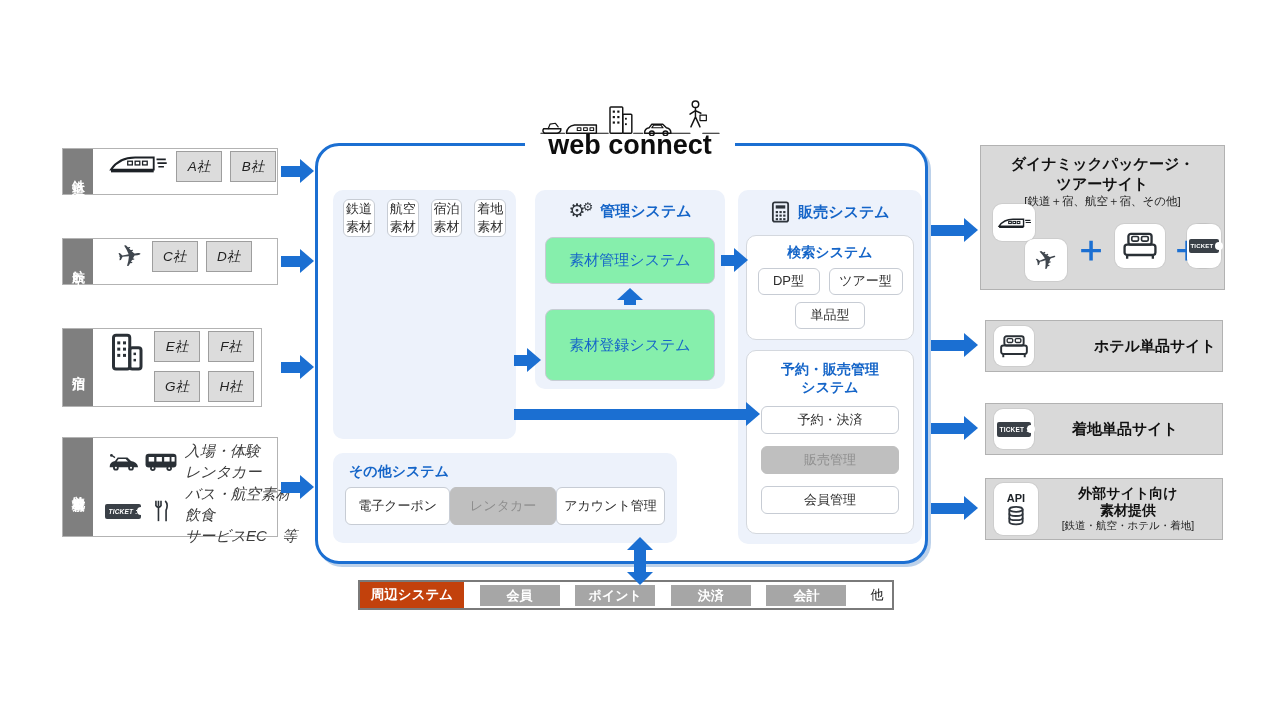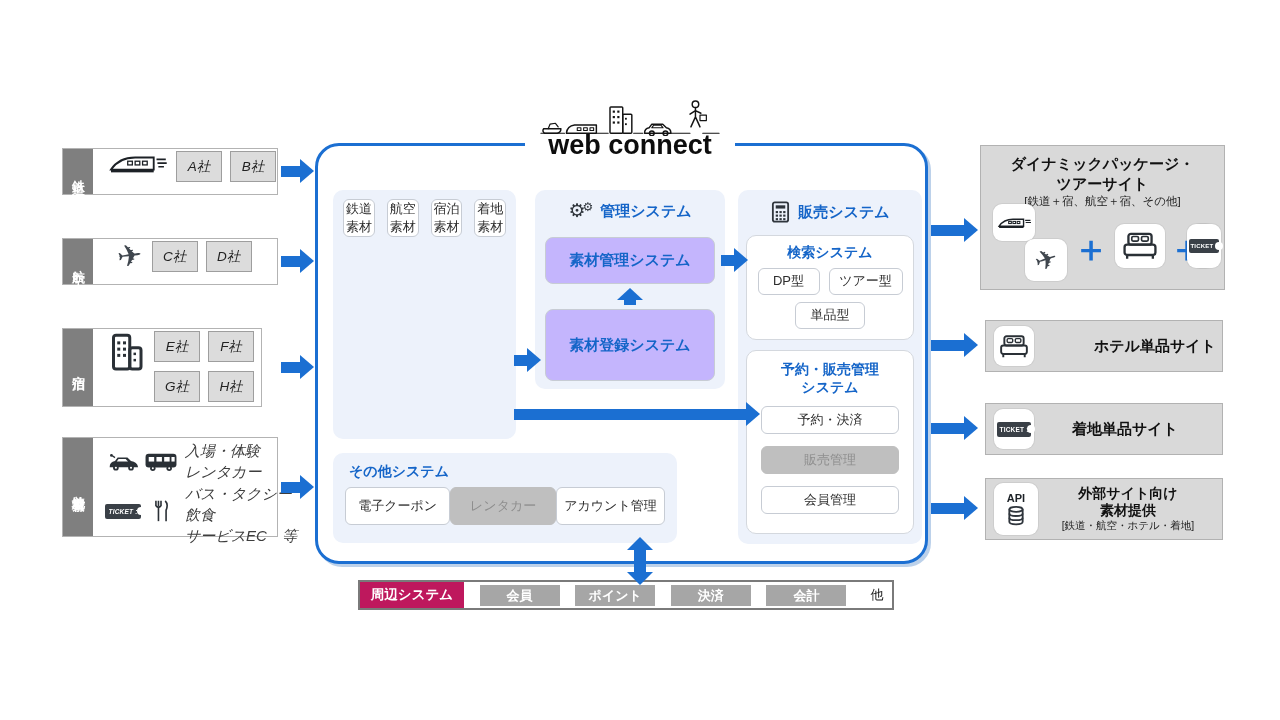--- a/index.html
+++ b/index.html
@@ -41,22 +41,22 @@
     border:3px solid var(--blue); border-radius:24px; background:#fff;
     box-shadow:3px 3px 0 rgba(16,90,180,0.28);}
   .logo{position:absolute; left:525px; top:96px; width:210px; height:64px; background:#fff; z-index:3; text-align:center;}
   .logo-text{font-weight:bold; font-size:27px; color:#0d0d0d; letter-spacing:0; line-height:1; margin-top:-4px;}
 
   .section{position:absolute; background:var(--secbg); border-radius:10px;}
   .sec-head{display:flex; align-items:center; justify-content:center; gap:7px; padding-top:9px;}
   .sec-title{color:var(--tblue); font-weight:bold; font-size:14px; line-height:1.18; text-align:center;}
   .wbox{background:#fff; border:1px solid var(--bdr); border-radius:6px; text-align:center;
     font-size:13px; color:#2d2d2d; display:flex; align-items:center; justify-content:center;}
-  .bluebox{background:#c4b5fd; border:1px solid var(--bdr); border-radius:8px; display:flex; align-items:center; justify-content:center;
-    color:var(--tblue); font-weight:bold; font-size:15px;}
+  .bluebox{background:#86efac; border:1px solid var(--bdr); border-radius:8px; display:flex; align-items:center; justify-content:center;
+    color:var(--tblue); font-weight:normal; font-size:15px;}
   .graybox{background:var(--disbg); border:1px solid var(--disbg); border-radius:6px; color:var(--distx);
     display:flex; align-items:center; justify-content:center; font-size:13px;}
   .card{background:#fff; border:1px solid #d4d8de; border-radius:10px; position:absolute;}
   .card-title{color:var(--tblue); font-weight:bold; font-size:14px; text-align:center; line-height:1.25;}
 
   
   .out-box{position:absolute; background:var(--panel); border:1px solid #b2b2b2;}
   .out-title{font-weight:bold; font-size:15px; color:#111; text-align:center; line-height:1.3;}
   .out-sub{font-size:11.5px; color:#222; text-align:center; margin-top:1px;}
   .icon-card{background:#fff; border-radius:9px; display:flex; align-items:center; justify-content:center;
@@ -64,21 +64,21 @@
   .plus{color:var(--blue); font-weight:bold; font-size:36px; line-height:1;}
   .ticket-chip{background:#3a4047; color:#fff; font-weight:bold; border-radius:2px; position:relative;
     display:flex; align-items:center; justify-content:center; letter-spacing:0.2px;}
   .ticket-chip:after{content:""; position:absolute; right:-4px; top:50%; transform:translateY(-50%);
     width:8px; height:8px; border-radius:50%; background:#fff;}
   .ticket-chip .colon{margin-left:2px;}
 
   
   .peri{position:absolute; left:358px; top:580px; width:536px; height:30px; background:#fff;
     border:2px solid #7a7a7a; display:flex; align-items:stretch;}
-  .peri-label{width:104px; background:#be185d; color:#fff; font-weight:bold; font-size:13.5px;
+  .peri-label{width:104px; background:#c2410c; color:#fff; font-weight:bold; font-size:13.5px;
     display:flex; align-items:center; justify-content:center;}
   .peri-boxes{flex:1; display:flex; align-items:center; justify-content:space-evenly;}
   .peri-box{width:80px; height:21px; line-height:21px; background:var(--pbox); color:#fff;
     font-weight:bold; font-size:13px; text-align:center;}
   .peri-more{width:30px; display:flex; align-items:center; justify-content:center; font-size:13px; color:#111;}
 
   .gearwrap{color:var(--dark); line-height:1;}
   .gearwrap .g1{font-size:19px;} .gearwrap .g2{font-size:12px; vertical-align:top; margin-left:-3px;}
   svg{display:block;}
 </style>
@@ -180,21 +180,21 @@
             <path d="M4 1 v6 M7 1 v6 M10 1 v6"></path>
             <path d="M4 7 q3 3 6 0"></path>
             <path d="M7 8 v17"></path>
             <path d="M15 1 q4 4 1 11 v13"></path>
           </svg>
         </span>
       </div>
       <div class="src-list">
         <div>入場・体験</div>
         <div>レンタカー</div>
-        <div>バス・タクシー</div>
+        <div>バス・航空素材</div>
         <div>飲食</div>
         <div>サービスEC　等</div>
       </div>
     </div>
   </div>
 
   <div class="arrow-r" style="left:281px; top:159px; width:33px">
       <span class="b"></span>
       <span class="h"></span>
     </div>

